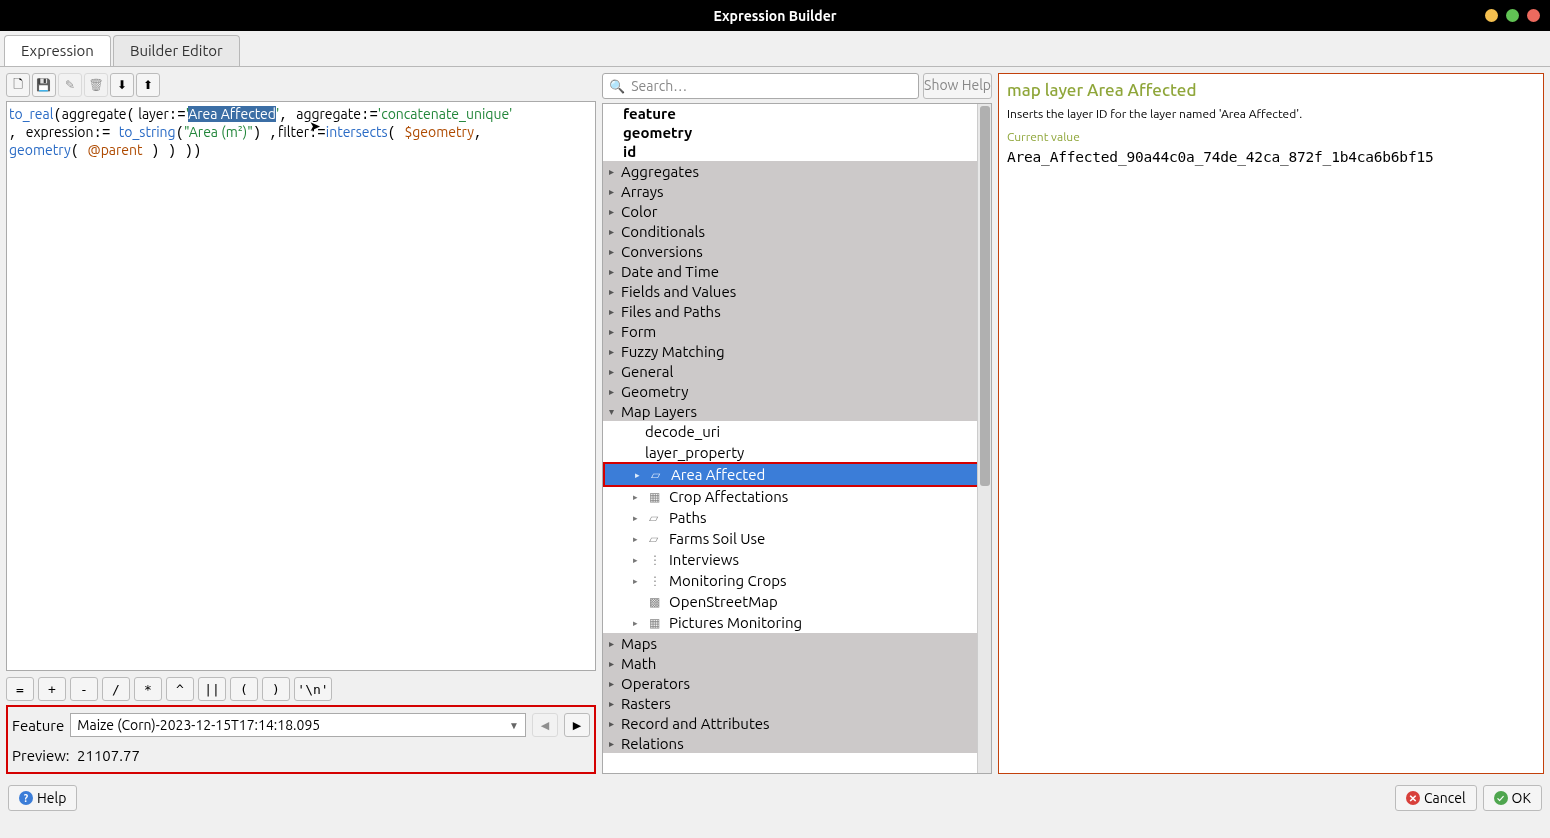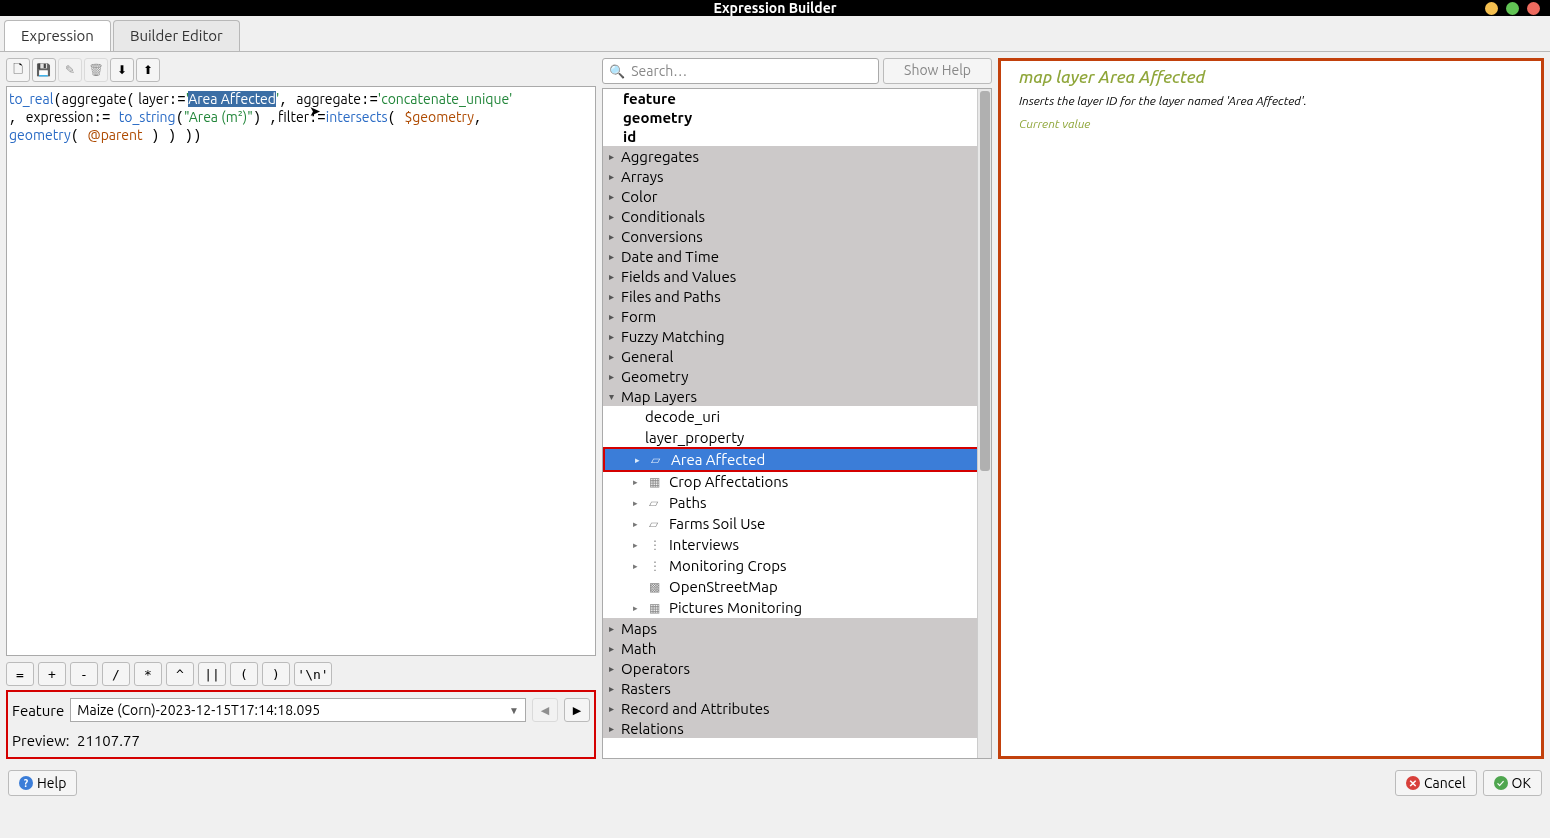--- a/index.html
+++ b/index.html
@@ -1,18 +1,18 @@
 <!DOCTYPE html>
 <html><head>
 <meta charset="utf-8">
 <style>
 * { box-sizing: border-box; margin: 0; padding: 0; font-family: "Ubuntu", "Segoe UI", Arial, sans-serif; }
 body { background: #f0f0f0; width: 1550px; height: 838px; overflow: hidden; font-size: 14px; }
 
-.titlebar { background: #000; color: #fff; height: 16px; display: flex; align-items: center; justify-content: center; position: relative; }
+.titlebar { background: #000; color: #fff; height: 31px; display: flex; align-items: center; justify-content: center; position: relative; }
 .titlebar .title { font-weight: 600; font-size: 14px; }
 .window-buttons { position: absolute; right: 10px; display: flex; gap: 8px; }
 .wbtn { width: 13px; height: 13px; border-radius: 50%; }
 .wbtn.min { background: #f4bf4f; }
 .wbtn.max { background: #61c354; }
 .wbtn.cls { background: #ed6a5e; }
 
 .tabs { display: flex; padding: 4px 4px 0 4px; border-bottom: 1px solid #b8b8b8; height: 36px; }
 .tab { padding: 6px 16px 5px; border: 1px solid #b8b8b8; border-bottom: none; border-radius: 4px 4px 0 0; margin-right: 2px; background: #e8e8e8; color: #333; cursor: pointer; font-size: 15px; }
 .tab.active { background: #fff; }
@@ -43,21 +43,21 @@
 .navbtn { width: 26px; height: 24px; border:1px solid #bbb; border-radius:3px; background:#f5f5f5; display:flex; align-items:center; justify-content:center; font-size:11px; cursor:pointer; }
 .navbtn.disabled { opacity:0.4; }
 .preview-row { margin-top: 10px; font-size: 15px; }
 .preview-row .val { margin-left: 4px; }
 
 
 .middle { width: 390px; display:flex; flex-direction:column; }
 .mid-top { display:flex; gap:4px; margin-bottom:4px; }
 .search { flex:1; border:1px solid #aaa; border-radius:3px; height:26px; display:flex; align-items:center; padding:0 6px; background:#fff; color:#888; }
 .search .icon { margin-right: 6px; font-size: 13px; }
-.showhelp { border:1px solid #bbb; border-radius:3px; background:#f5f5f5; padding: 3px 20px; color:#888; cursor:pointer; }
+.showhelp { border:1px solid #bbb; border-radius:3px; background:#f5f5f5; padding: 3px 0; color:#888; cursor:pointer; }
 
 .tree-wrap { border:1px solid #aaa; background:#fff; flex:1; overflow:hidden; position:relative; }
 .tree-scroll { position:absolute; right:0; top:0; width:14px; height:100%; background:#e8e8e8; border-left:1px solid #ccc; }
 .tree-thumb { position:absolute; left:2px; top:2px; width:10px; height:380px; background:#b0b0b0; border-radius:3px; }
 
 .top-items { background:#fff; }
 .top-items div { padding: 1px 20px; font-weight:bold; font-size: 15px; }
 
 .group-list { }
 .grow { display:flex; align-items:center; gap:2px; padding: 0px 6px; background:#ccc9c9; font-size:15px; height: 20px; cursor:pointer; }
@@ -65,21 +65,21 @@
 .sub-list { background:#fff; }
 .srow { display:flex; align-items:center; padding:0px 0 0px 42px; font-size:15px; height:21px; cursor:pointer; gap:6px; }
 .srow.l2 { padding-left:30px; }
 .srow .stri { font-size:9px; width:10px; color:#777; }
 .srow .sicon { width:14px; font-size:12px; color:#888; }
 .srow.selected { background:#3b7dd8; color:#fff; }
 .srow.selected .sicon, .srow.selected .stri { color:#e0ecfa; }
 .red-box { border:2px solid #d40000; margin: -1px 0; }
 
 
-.right { flex:1; border:3px solid #c2410c; background:#fff; padding:6px 18px; overflow:hidden;font-style:italic; }
+.right { flex:1; border:1px solid #c2410c; background:#fff; padding:6px 8px; overflow:hidden; }
 .right h3 { color:#8fa63a; font-weight:500; font-size:17px; margin-bottom:8px; }
 .right p  { font-size:12px; margin-bottom:10px; }
 .right .cv-label { color:#8fa63a; font-size:12px; margin-bottom:6px; }
 .right .cv-val { font-family: monospace; font-size:14.5px; letter-spacing: -0.2px; white-space: nowrap; }
 
 
 .footer { display:flex; padding: 4px 8px; align-items:center; justify-content:space-between; height: 36px; }
 .fbtn { border:1px solid #bbb; border-radius:3px; background:#f5f5f5; padding:4px 10px; display:flex; align-items:center; gap:4px; cursor:pointer; font-size:14px; }
 .fbtn .ci { width:14px; height:14px; border-radius:50%; display:flex; align-items:center; justify-content:center; color:#fff; font-size:10px; font-weight:bold; }
 .helpicon { background:#3b7dd8; }
@@ -292,20 +292,21 @@
       <div class="tree-scroll">
           <div class="tree-thumb"></div>
         </div>
     </div>
   </div>
 
   <div class="right">
     <h3>map layer Area Affected</h3>
     <p>Inserts the layer ID for the layer named 'Area Affected'.</p>
     <div class="cv-label">Current value</div>
+    <div class="cv-val">Area_Affected_90a44c0a_74de_42ca_872f_1b4ca6b6bf15</div>
   </div>
 
 </div>
 
 <div class="footer">
   <div class="fbtn">
     <span class="ci helpicon">?</span>
     <span>Help</span>
   </div>
   <div class="right-btns">

